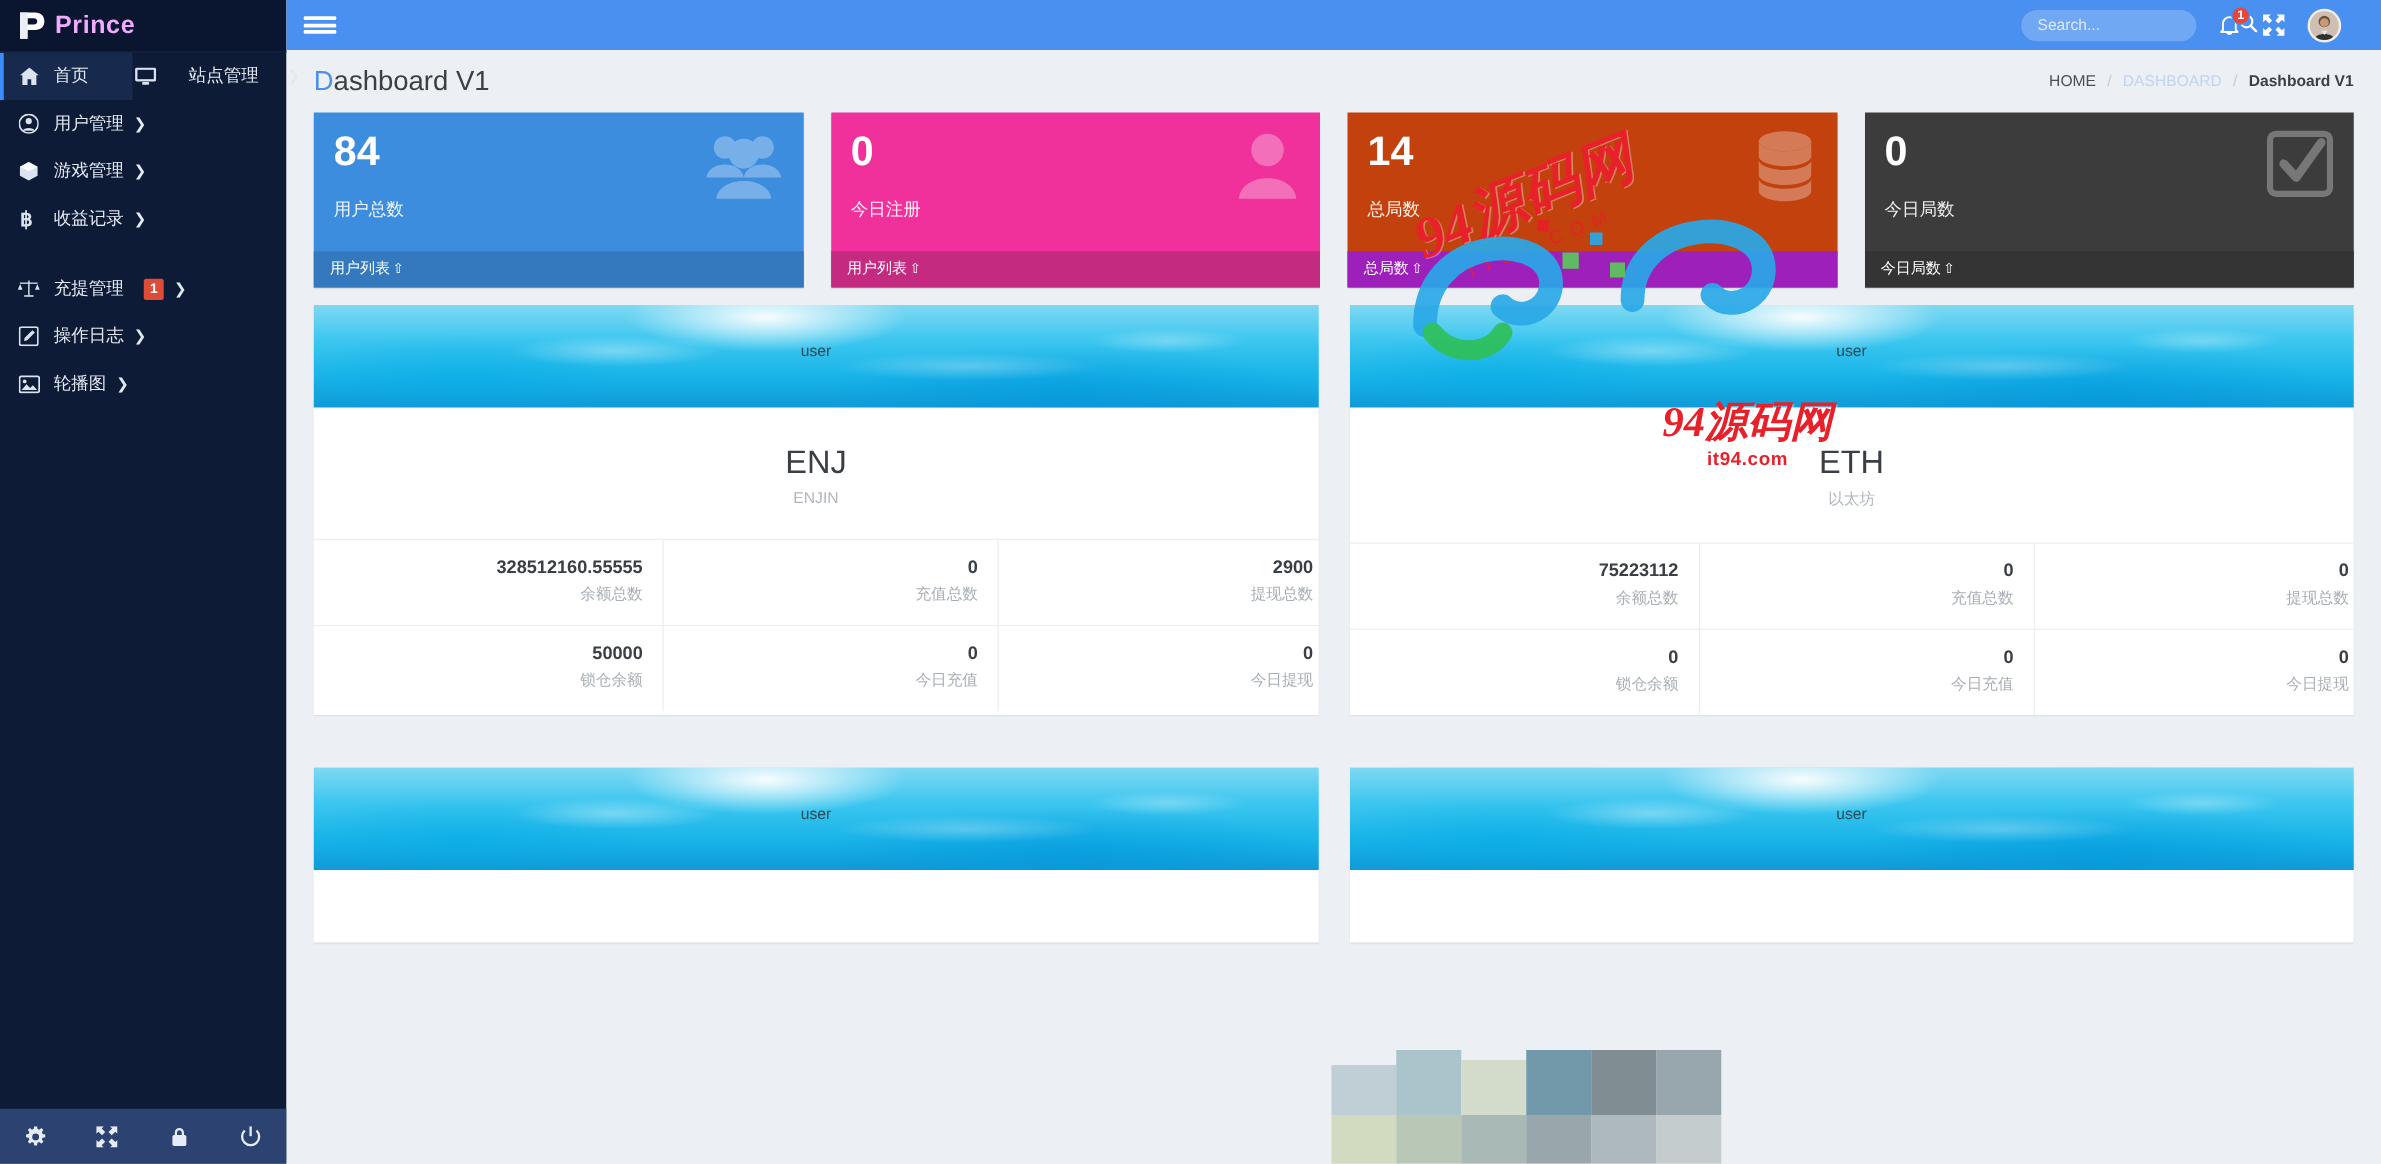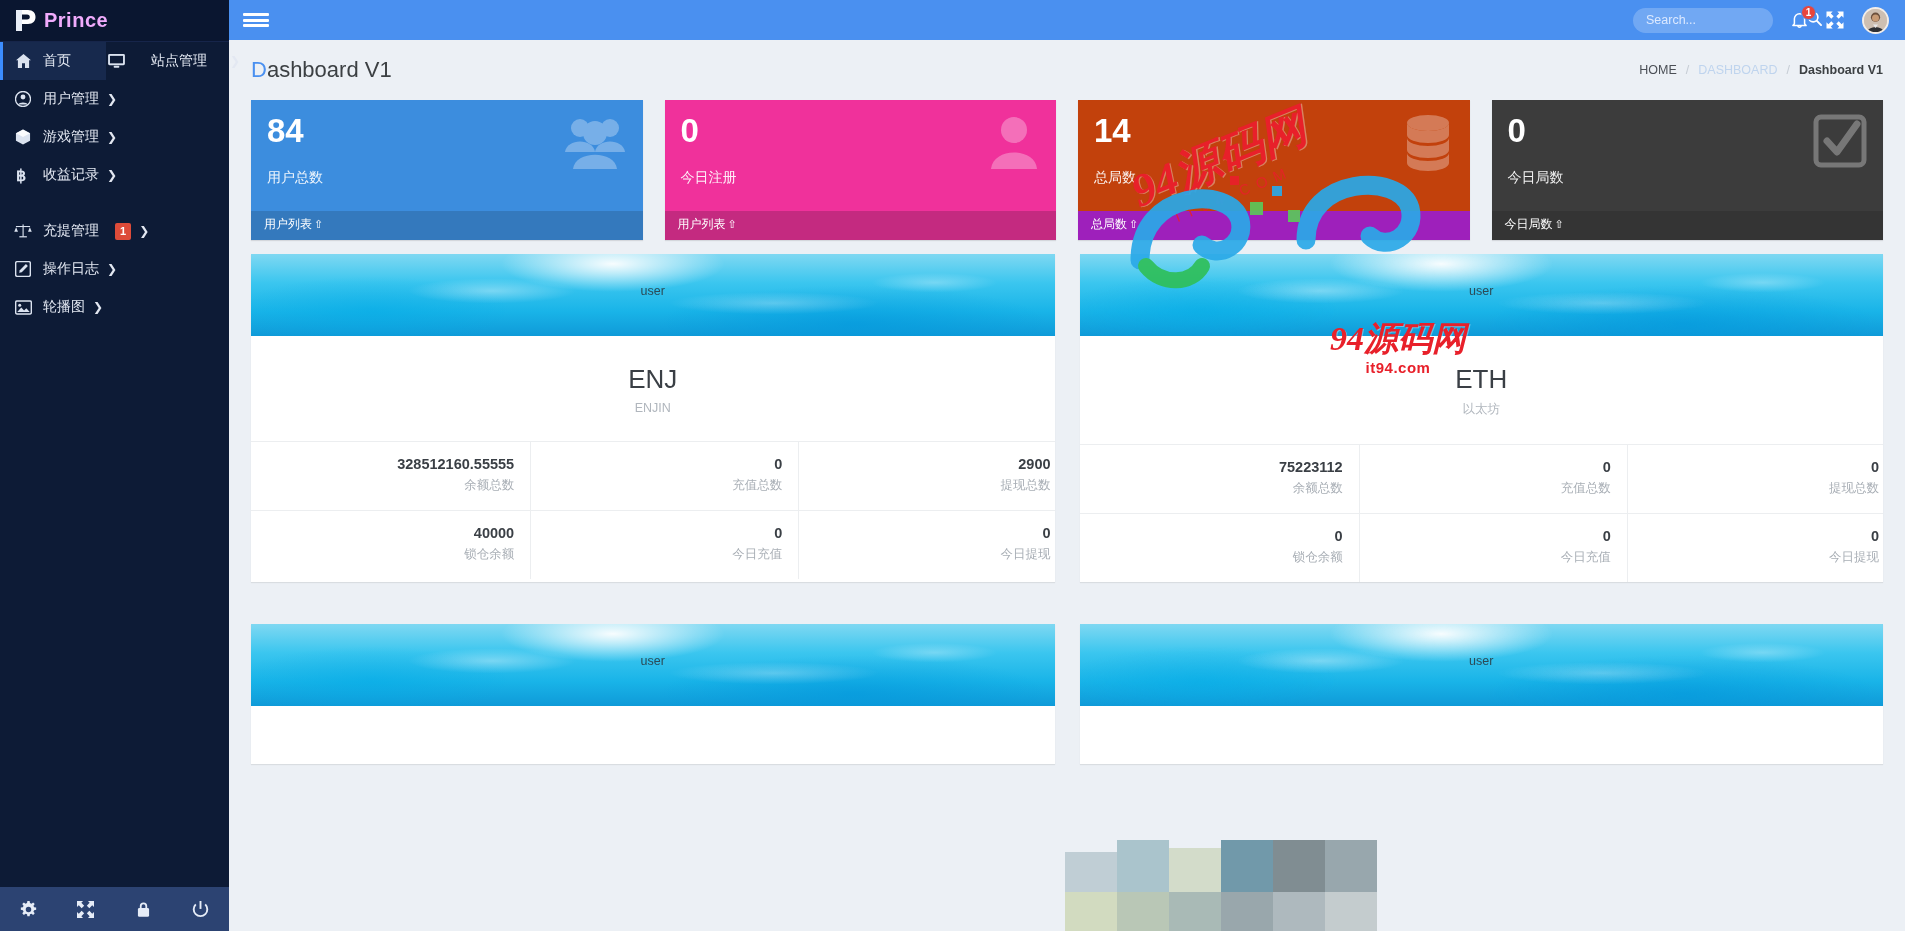--- a/index.html
+++ b/index.html
@@ -80,21 +80,21 @@
     width:54px; height:40px; display:flex; align-items:center;
     justify-content:center; cursor:pointer;
   }
   .hamburger span {
     display:block; width:26px; height:3px; background:#fff; border-radius:1px;
     margin:2.5px 0;
   }
   .hamburger .hwrap { display:block; }
   .topbar-right {
     margin-left:auto; display:flex; align-items:center; gap:18px;
-    padding-right:16px;
+    padding-right:32px;
   }
   .search-box {
     width:140px; height:25px; background:rgba(255,255,255,.22);
     border-radius:14px; display:flex; align-items:center;
     padding:0 9px 0 13px;
   }
   .search-input {
     flex:1; background:transparent; border:0; outline:0;
     color:#fff; font-size:12.5px; font-family:"Liberation Sans",sans-serif;
   }
@@ -110,21 +110,21 @@
   .avatar {
     width:27px; height:27px; border-radius:50%; overflow:hidden;
     border:2px solid rgba(255,255,255,.65); cursor:pointer;
     background:#d9ccc0; position:relative;
   }
 
   .content {
     flex:1; overflow:hidden; padding:0 22px;
   }
   .page-head {
-    height:60px; display:flex; align-items:center; justify-content:space-between;
+    height:50px; display:flex; align-items:center; justify-content:space-between;
   }
   .page-title { font-size:22px; color:#3c4043; font-weight:normal; }
   .page-title .cap { color:#4a90f0; }
   .crumbs { display:flex; align-items:center; gap:9px; font-size:12.5px; }
   .crumbs a { color:#4b4f56; text-decoration:none; cursor:pointer; }
   .crumbs a.muted { color:#bfd4ee; }
   .crumbs .sep { color:#c6ccd4; }
   .crumbs .cur { color:#3c4043; font-weight:bold; }
 
   
@@ -511,21 +511,21 @@
                 <div class="coin-val">0</div>
                 <div class="coin-cap">充值总数</div>
               </div>
               <div class="coin-cell">
                 <div class="coin-val">2900</div>
                 <div class="coin-cap">提现总数</div>
               </div>
             </div>
             <div class="coin-row">
               <div class="coin-cell">
-                <div class="coin-val">40000</div>
+                <div class="coin-val">50000</div>
                 <div class="coin-cap">锁仓余额</div>
               </div>
               <div class="coin-cell">
                 <div class="coin-val">0</div>
                 <div class="coin-cap">今日充值</div>
               </div>
               <div class="coin-cell">
                 <div class="coin-val">0</div>
                 <div class="coin-cap">今日提现</div>
               </div>

